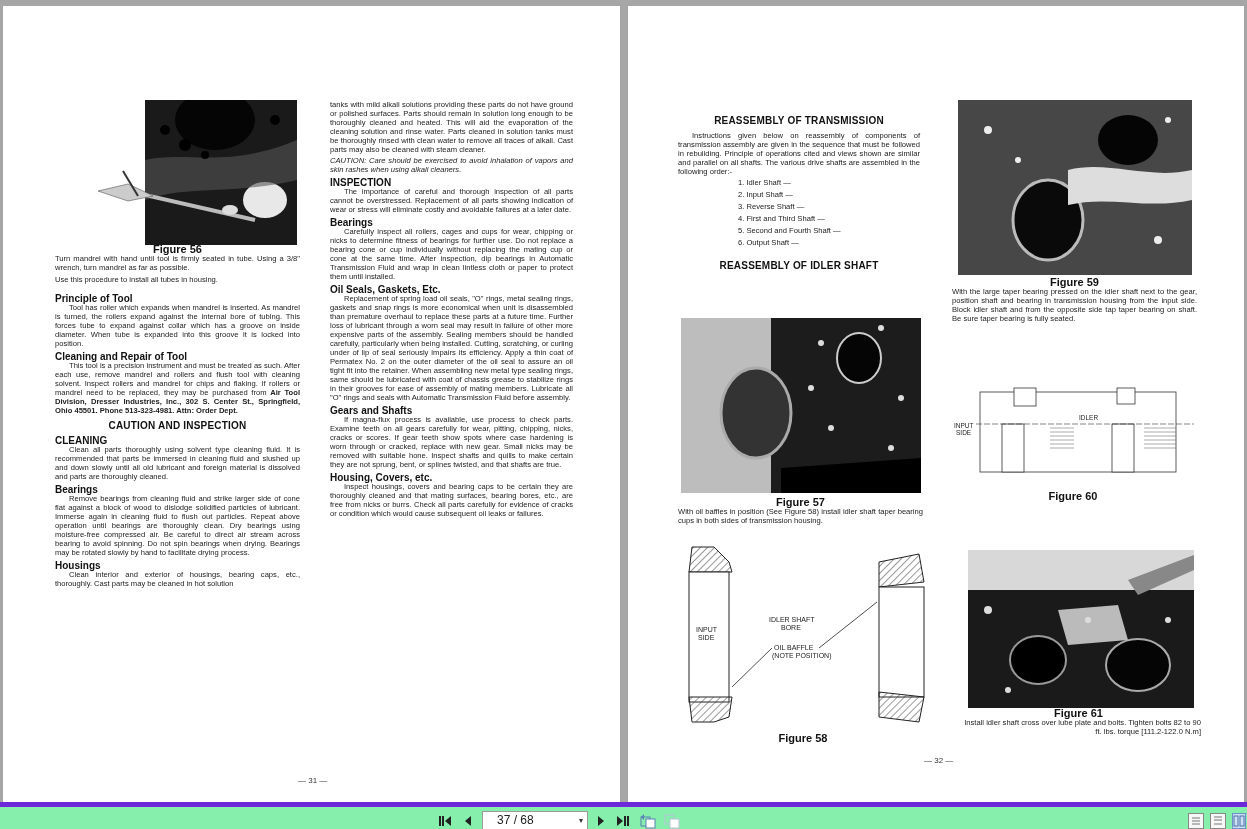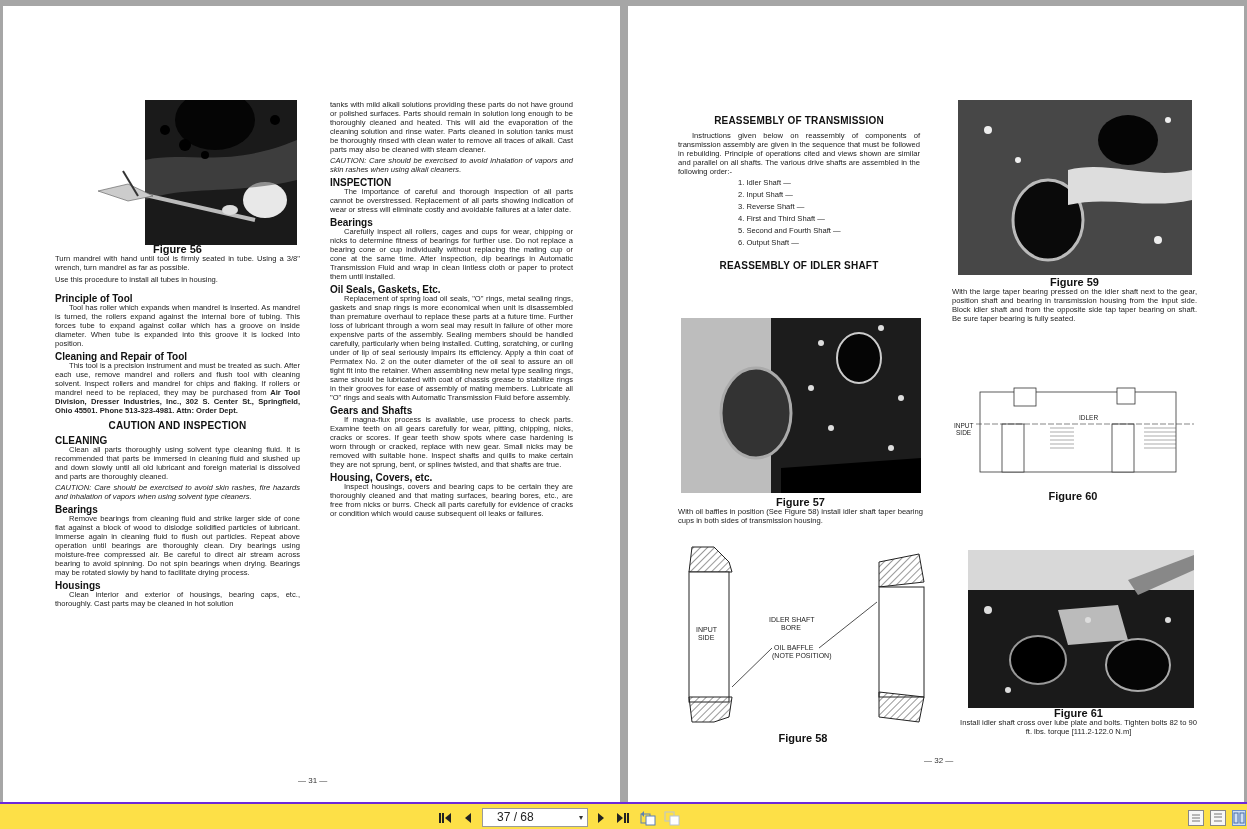--- a/index.html
+++ b/index.html
@@ -13,21 +13,21 @@
   .col p.ind { text-indent: 14px; }
   .h { font-weight: bold; font-size: 10px; color: #111; margin-top: 4px; }
   .h-big { font-weight: bold; font-size: 10px; text-align: center; color: #111; margin: 6px 0 6px; letter-spacing: 0.2px; }
   .italic { font-style: italic; }
   .bold { font-weight: bold; }
   .caption { font-weight: bold; text-align: center; font-size: 11px; color: #111; }
   .photo { position: absolute; background: #111; overflow: hidden; }
   .pagenum { position: absolute; font-size: 8px; color: #333; }
   ol.steps { list-style: none; margin-left: 60px; }
   ol.steps li { margin-bottom: 3px; }
-  .bottombar { position: absolute; left: 0; top: 802px; width: 1247px; height: 27px; background: #fde047; border-top: 2px solid #6d28d9; }
+  .bottombar { position: absolute; left: 0; top: 802px; width: 1247px; height: 27px; background: #86efac; border-top: 5px solid #6d28d9; }
   .navbtn { position: absolute; top: 6px; width: 16px; height: 16px; display: flex; align-items: center; justify-content: center; font-size: 12px; color: #222; cursor: pointer; }
   .pagebox { position: absolute; left: 482px; top: 4px; width: 106px; height: 19px; background: #fff; border: 1px solid #9a9a9a; font-size: 12px; color: #222; padding-left: 14px; line-height: 17px; }
   .pagebox .dd { position: absolute; right: 4px; top: 0; font-size: 8px; color: #333; }
   .rightbtn { position: absolute; top: 6px; width: 16px; height: 16px; border: 1px solid #888; background: #f7f7f7; }
   .rightbtn.active { background: #cfe0f5; border-color: #6b8fc7; }
 </style>
 </head>
 <body>
 
 <div class="viewer">
@@ -61,21 +61,20 @@
       <div class="h">Principle of Tool</div>
       <p class="ind">Tool has roller which expands when mandrel is inserted. As mandrel is turned, the rollers expand against the internal bore of tubing. This forces tube to expand against collar which has a groove on inside diameter. When tube is expanded into this groove it is locked into position.</p>
 
       <div class="h">Cleaning and Repair of Tool</div>
       <p class="ind"><span>This tool is a precision instrument and must be treated as such. After each use, remove mandrel and rollers and flush tool with cleaning solvent. Inspect rollers and mandrel for chips and flaking. If rollers or mandrel need to be replaced, they may be purchased from</span> <span class="bold">Air Tool Division, Dresser Industries, Inc., 302 S. Center St., Springfield, Ohio 45501. Phone 513-323-4981. Attn: Order Dept.</span></p>
 
       <div class="h-big">CAUTION AND INSPECTION</div>
 
       <div class="h" style="margin-top:0">CLEANING</div>
       <p class="ind">Clean all parts thoroughly using solvent type cleaning fluid. It is recommended that parts be immersed in cleaning fluid and slushed up and down slowly until all old lubricant and foreign material is dissolved and parts are thoroughly cleaned.</p>
-      <p class="italic">CAUTION: Care should be exercised to avoid skin rashes, fire hazards and inhalation of vapors when using solvent type cleaners.</p>
 
       <div class="h">Bearings</div>
       <p class="ind">Remove bearings from cleaning fluid and strike larger side of cone flat against a block of wood to dislodge solidified particles of lubricant. Immerse again in cleaning fluid to flush out particles. Repeat above operation until bearings are thoroughly clean. Dry bearings using moisture-free compressed air. Be careful to direct air stream across bearing to avoid spinning. Do not spin bearings when drying. Bearings may be rotated slowly by hand to facilitate drying process.</p>
 
       <div class="h">Housings</div>
       <p class="ind">Clean interior and exterior of housings, bearing caps, etc., thoroughly. Cast parts may be cleaned in hot solution</p>
     </div>
 
     <div class="col" style="left:327px; top:94px; width:243px;">
       <p>tanks with mild alkali solutions providing these parts do not have ground or polished surfaces. Parts should remain in solution long enough to be thoroughly cleaned and heated. This will aid the evaporation of the cleaning solution and rinse water. Parts cleaned in solution tanks must be thoroughly rinsed with clean water to remove all traces of alkali. Cast parts may also be cleaned with steam cleaner.</p>
@@ -213,21 +212,21 @@
         <path d="M90,60 L150,55 L160,90 L100,95 Z" fill="#bbb"></path>
         <path d="M160,30 L226,5 L226,20 L170,45 Z" fill="#888"></path>
         <circle cx="20" cy="60" r="4" fill="#ddd"></circle>
           <circle cx="120" cy="70" r="3" fill="#ddd"></circle>
         <circle cx="200" cy="70" r="3" fill="#ddd"></circle>
           <circle cx="40" cy="140" r="3" fill="#ddd"></circle>
       </svg>
     </div>
     <div class="col" style="left:328px; top:703px; width:245px;">
       <div class="caption">Figure 61</div>
-      <p style="text-align:center">Install idler shaft cross over lube plate and bolts. Tighten bolts 82 to 90 ft. lbs. torque [111.2-122.0 N.m]</p>
+      <p style="text-align:right">Install idler shaft cross over lube plate and bolts. Tighten bolts 82 to 90 ft. lbs. torque [111.2-122.0 N.m]</p>
     </div>
 
     <div class="pagenum" style="left:296px; top:750px;">— 32 —</div>
   </div>
 </div>
 
 <div class="bottombar">
   <div class="navbtn" style="left:437px;">
     <svg width="14" height="12">
         <rect x="1" y="1" width="2" height="10" fill="#222"></rect>

